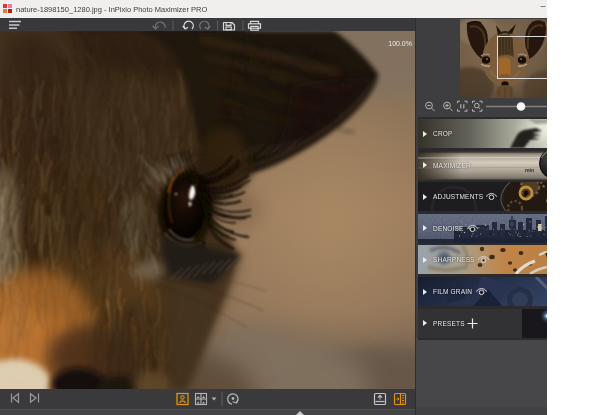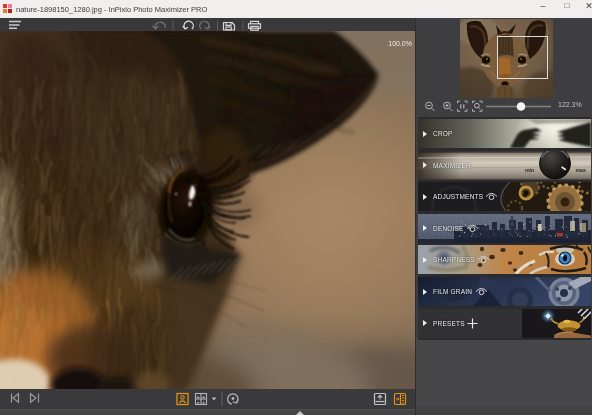--- a/index.html
+++ b/index.html
@@ -1,15 +1,15 @@
 <!DOCTYPE html>
 <html><head><meta charset="utf-8">
 <style>
 html,body{margin:0;padding:0;}
-#app{position:relative;width:592px;height:415px;overflow:hidden;background:#3e3d3f;font-family:"Liberation Sans",sans-serif;}
+#app{position:relative;width:547px;height:415px;overflow:hidden;background:#3e3d3f;font-family:"Liberation Sans",sans-serif;}
 #titlebar{position:absolute;left:0;top:0;width:600px;height:18px;background:#f0efee;}
 #tb-icon{position:absolute;left:3px;top:4px;width:9px;height:9px;}
 #tb-text{position:absolute;left:16px;top:4.5px;font-size:7.5px;color:#3c3c3c;}
 .winbtn{position:absolute;top:0px;height:13px;color:#3f3f3f;font-size:9px;line-height:12px;text-align:center;width:20px;}
 #toolbar{position:absolute;left:0;top:18px;width:415px;height:13px;background:#39383b;}
 #photo{position:absolute;left:0;top:31px;width:415px;height:358px;background:#8a7058;overflow:hidden;}
 #zoomlabel{position:absolute;right:3px;top:9px;font-size:7px;color:#ececec;}
 #bottombar{position:absolute;left:0;top:389px;width:415px;height:20px;background:#3a393c;}
 #bottomstrip{position:absolute;left:0;top:409px;width:415px;height:6px;background:#444345;border-top:1px solid #4e4d4f;box-sizing:border-box;}
 #paneldiv{position:absolute;left:415px;top:18px;width:185px;height:397px;background:#3e3d3f;border-left:1px solid #2e2d2f;box-sizing:border-box;}

